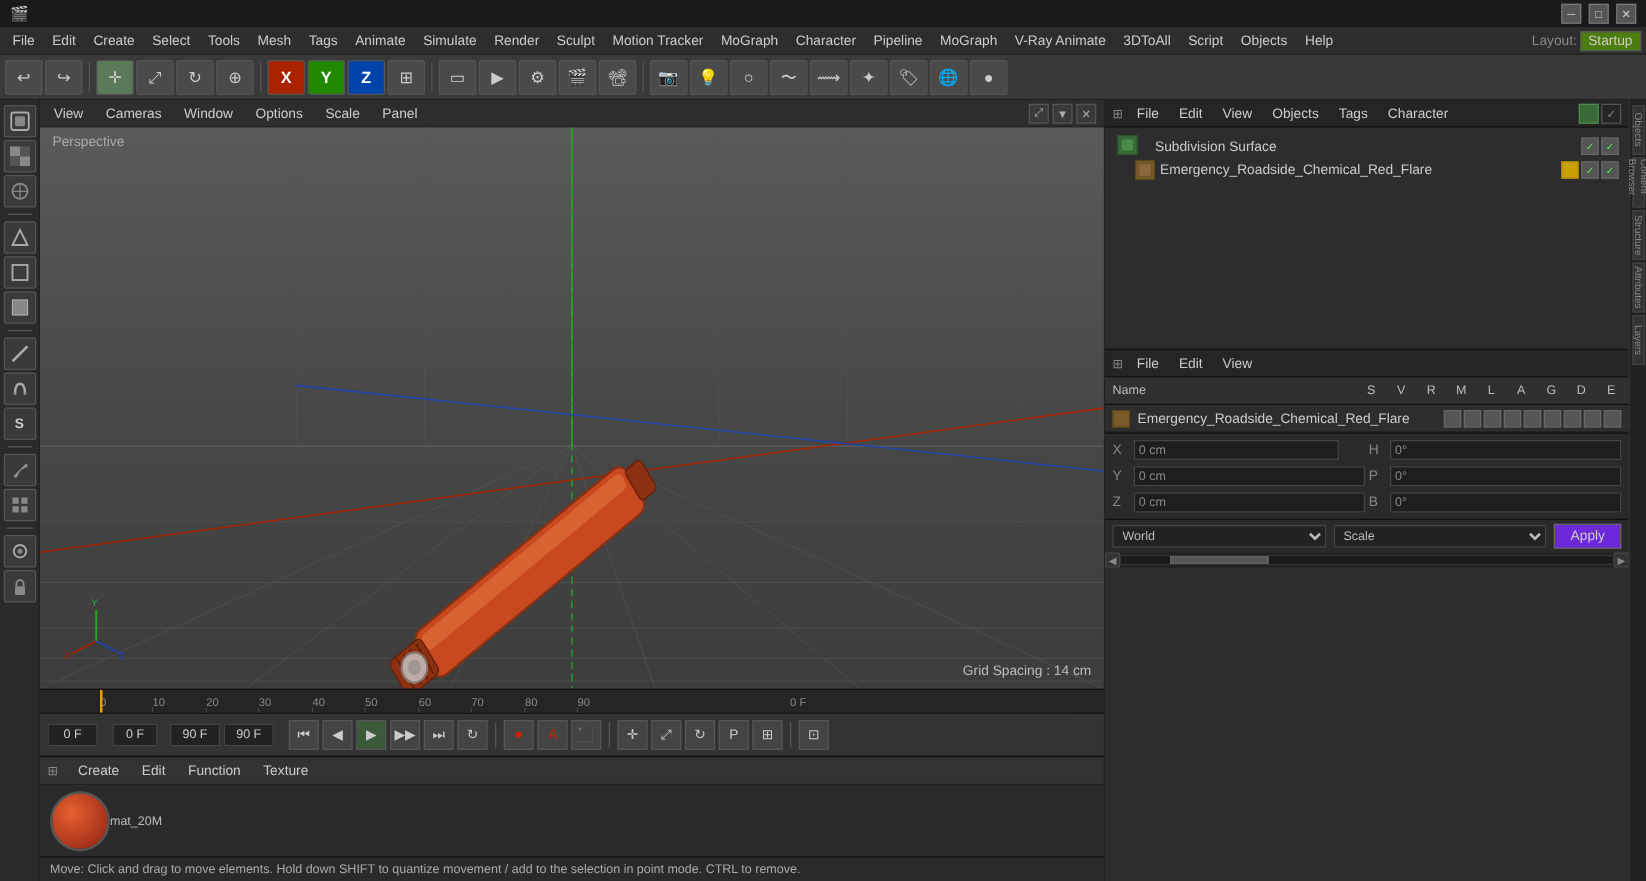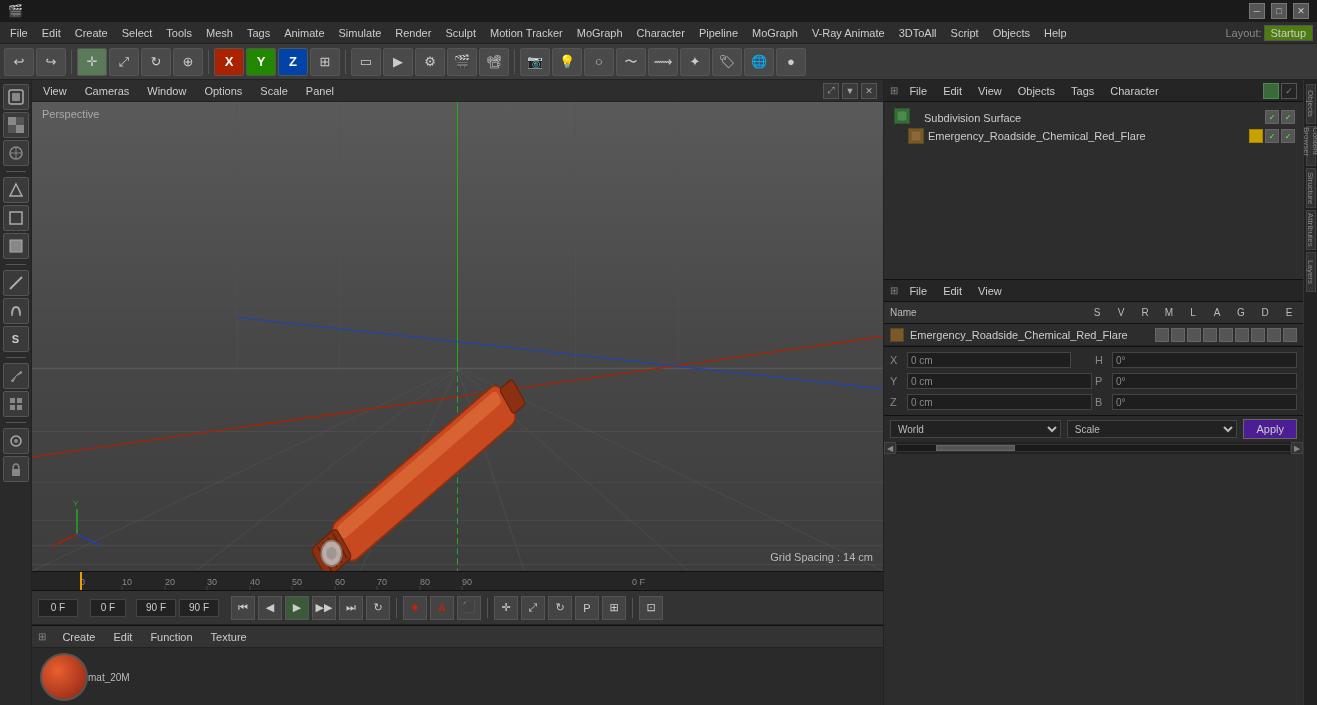--- a/index.html
+++ b/index.html
@@ -81,21 +81,21 @@
     .attr-obj-name { color: #ccc; font-size: 11px; }
 
     
     #coord-area { background: #2a2a2a; border-top: 1px solid #111; padding: 4px 6px; display: grid; grid-template-columns: 1fr 1fr; gap: 3px; }
     .coord-row { display: flex; align-items: center; gap: 3px; height: 18px; }
     .coord-label { width: 14px; color: #888; font-size: 11px; }
     .coord-input { flex: 1; background: #1e1e1e; border: 1px solid #444; height: 16px; color: #888; font-size: 10px; padding: 0 3px; }
     .coord-unit { width: 18px; color: #777; font-size: 10px; }
     #coord-bottom { display: flex; align-items: center; gap: 6px; padding: 3px 6px; background: #2a2a2a; border-top: 1px solid #111; }
     .coord-select { background: #222; border: 1px solid #444; height: 18px; color: #bbb; font-size: 10px; padding: 0 3px; flex: 1; }
-    .apply-btn { background: #4c1d95; border: 1px solid #666; height: 20px; padding: 0 12px; color: #ccc; font-size: 11px; cursor: pointer; }
+    .apply-btn { background: #6d28d9; border: 1px solid #666; height: 20px; padding: 0 12px; color: #ccc; font-size: 11px; cursor: pointer; }
 
     
     #right-sidebar { width: 14px; background: #222; display: flex; flex-direction: column; align-items: center; padding: 4px 0; gap: 2px; border-left: 1px solid #333; }
     .rs-tab { width: 10px; height: 40px; background: #333; border: 1px solid #444; cursor: pointer; display: flex; align-items: center; justify-content: center; }
     .rs-tab-label { writing-mode: vertical-rl; font-size: 8px; color: #888; }
 
     
     #tl-ruler { background: #252525; height: 18px; display: flex; align-items: center; padding: 0 2px; border-bottom: 1px solid #111; overflow: hidden; position: relative; }
 
     
@@ -417,20 +417,23 @@
         <span class="mat-btn">Texture</span>
       </div>
       <div id="material-area">
         <div style="display:flex; align-items:center;">
           <div class="mat-swatch" style="background: radial-gradient(circle at 35% 35%, #e86030, #8b2010);"></div>
           <div class="mat-label">mat_20M</div>
         </div>
       </div>
     </div>
 
+    <div id="statusbar">
+      <span>Move: Click and drag to move elements. Hold down SHIFT to quantize movement / add to the selection in point mode. CTRL to remove.</span>
+    </div>
   </div>
 
   <div id="right-panel">
 
     <div id="obj-manager">
       <div id="obj-menubar">
         <span style="color:#888; font-size:10px;">⊞</span>
         <span class="obj-menu">File</span>
         <span class="obj-menu">Edit</span>
         <span class="obj-menu">View</span>

